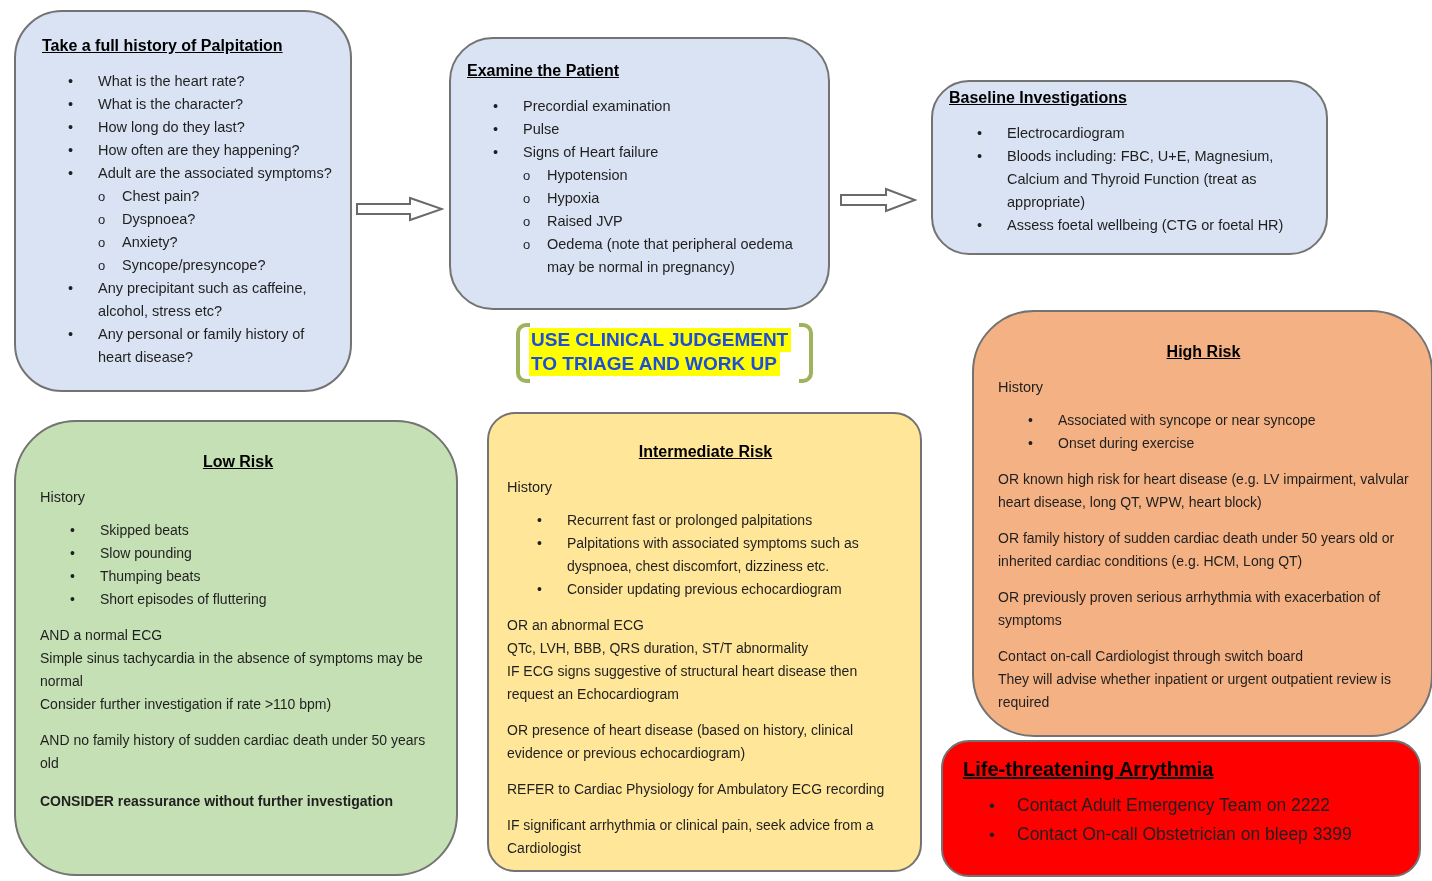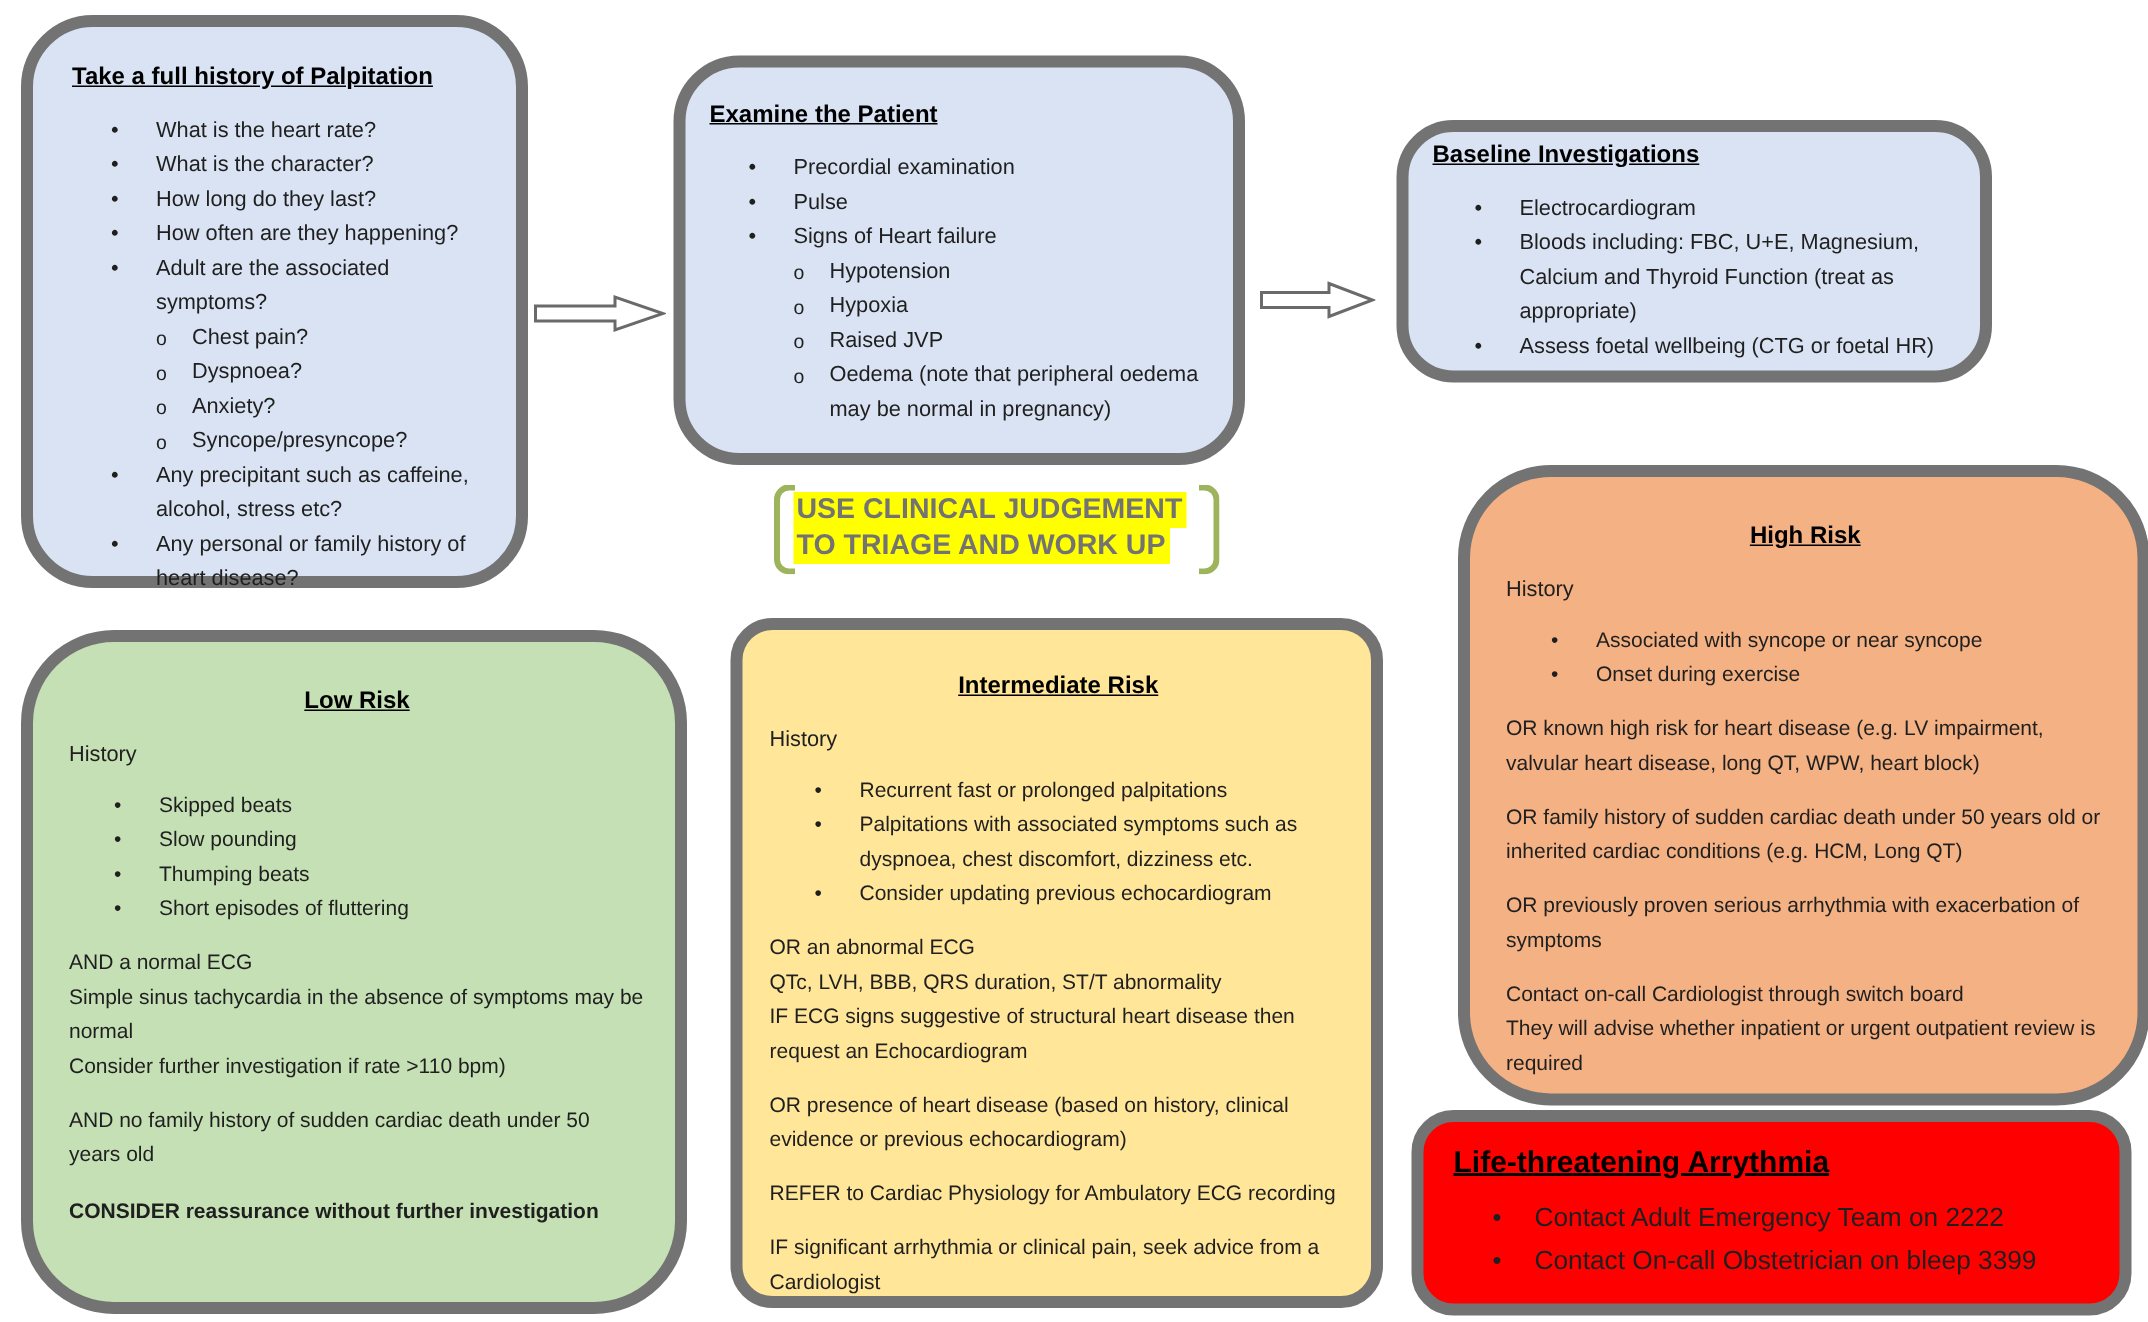--- a/index.html
+++ b/index.html
@@ -1,20 +1,20 @@
 <!DOCTYPE html>
 <html><head>
 <meta charset="utf-8">
 <style>
   * { box-sizing: border-box; margin: 0; padding: 0; }
   html,body { background:#ffffff; }
   body { font-family: "Liberation Sans", "DejaVu Sans", sans-serif; color:#1f1f1f; }
   .canvas { position:relative; width:1432px; height:881px; background:#ffffff; overflow:hidden; }
 
-  .box { position:absolute; border:8px solid #737373; }
+  .box { position:absolute; border:2px solid #737373; }
   .box-blue   { background:#dae3f3; }
   .box-green  { background:#c5e0b4; }
   .box-yellow { background:#ffe699; }
   .box-orange { background:#f4b183; }
   .box-red    { background:#ff0000; }
 
   .history-box      { left:14px;  top:10px;  width:338px; height:382px; border-radius:48px; padding:22px 12px 0 26px; }
   .examine-box      { left:449px; top:37px;  width:381px; height:273px; border-radius:44px; padding:20px 12px 0 16px; }
   .baseline-box     { left:931px; top:80px;  width:397px; height:175px; border-radius:38px; padding:4px 10px 0 16px; }
   .low-risk-box     { left:14px;  top:420px; width:444px; height:456px; border-radius:62px; padding:28px 20px 0 24px; }
@@ -50,21 +50,21 @@
   .life-box .tx { font-size:17.5px; line-height:29px; }
 
   .arrow { position:absolute; }
   .arrow-1 { left:356px; top:196px; }
   .arrow-2 { left:840px; top:187px; }
 
   .bracket { position:absolute; width:14px; height:60px; border:4px solid #9eb45c; }
   .bracket-left  { left:516px; top:323px; border-right:none; border-radius:10px 0 0 10px; }
   .bracket-right { left:799px; top:323px; border-left:none; border-radius:0 10px 10px 0; }
   .judgement { position:absolute; left:529px; top:328px; }
-  .judgement .jline { display:table; background:#ffff00; color:#737373; font-weight:bold; font-size:19px; line-height:22px; padding:1px 3px 1px 2px;text-align:center; }
+  .judgement .jline { display:table; background:#ffff00; color:#1d4ed8; font-weight:bold; font-size:19px; line-height:22px; padding:1px 3px 1px 2px;text-align:center; }
 </style>
 </head>
 <body>
 
 <div class="canvas">
 
   <div class="box box-blue history-box">
     <div class="box-title">Take a full history of Palpitation</div>
     <ul class="blist">
       <li>

